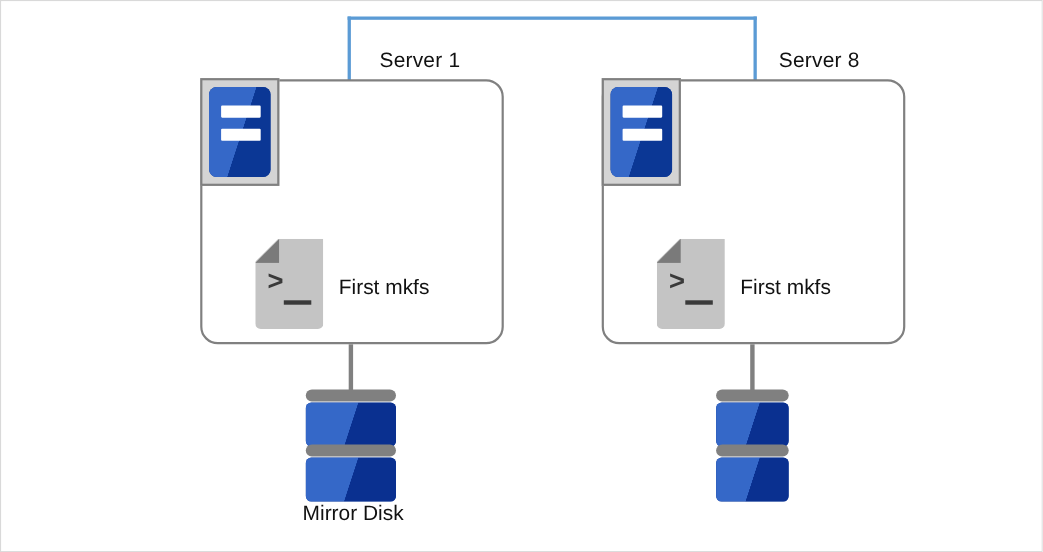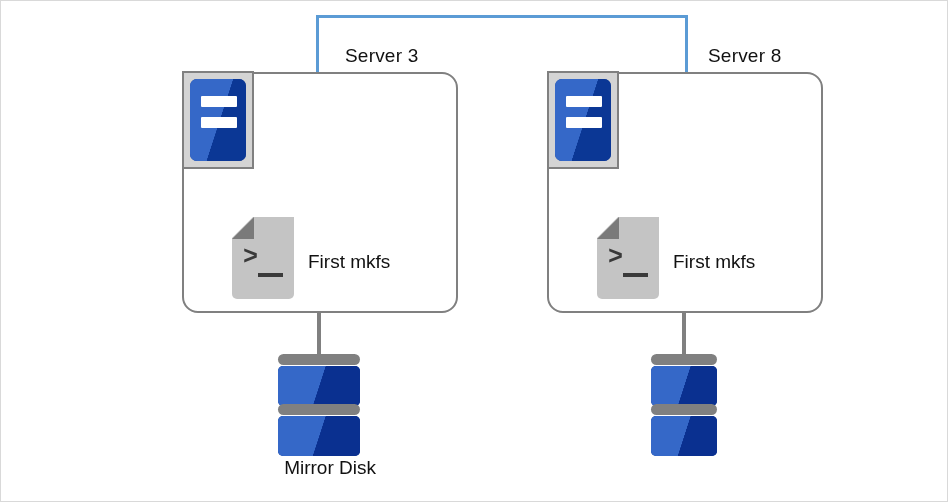--- a/index.html
+++ b/index.html
@@ -176,21 +176,21 @@
 </style>
 </head>
 <body>
 
 <div id="canvas">
 
   <div class="ic-v" style="left:315px; top:14px; width:3px; height:58px;"></div>
   <div class="ic-h" style="left:315px; top:14px; width:372px; height:3px;"></div>
   <div class="ic-v" style="left:684px; top:14px; width:3px; height:58px;"></div>
 
-  <div class="server-label" style="left:344px; top:44px;">Server 3</div>
+  <div class="server-label" style="left:344px; top:44px;">Server 1</div>
 
   <div class="server-box" style="left:181px; top:71px; width:276px; height:241px;"></div>
 
   <div class="srv-icon" style="left:181px; top:70px;">
     <div class="srv-icon-inner">
       <div class="srv-icon-sheen"></div>
       <div class="srv-bar srv-bar-1"></div>
       <div class="srv-bar srv-bar-2"></div>
     </div>
   </div>
@@ -210,21 +210,21 @@
     <div class="disk-plate" style="top:0px;"></div>
     <div class="disk-block" style="top:12px; height:40px;">
       <div class="disk-block-sheen"></div>
     </div>
     <div class="disk-plate" style="top:50px;"></div>
     <div class="disk-block" style="top:62px; height:40px;">
       <div class="disk-block-sheen"></div>
     </div>
   </div>
 
-  <div class="disk-label" style="left:265px; top:456px; width:110px;text-align:right;">Mirror Disk</div>
+  <div class="disk-label" style="left:265px; top:456px; width:110px;">Mirror Disk</div>
 
   <div class="server-label" style="left:707px; top:44px;">Server 8</div>
 
   <div class="server-box" style="left:546px; top:71px; width:276px; height:241px;"></div>
 
   <div class="srv-icon" style="left:546px; top:70px;">
     <div class="srv-icon-inner">
       <div class="srv-icon-sheen"></div>
       <div class="srv-bar srv-bar-1"></div>
       <div class="srv-bar srv-bar-2"></div>

